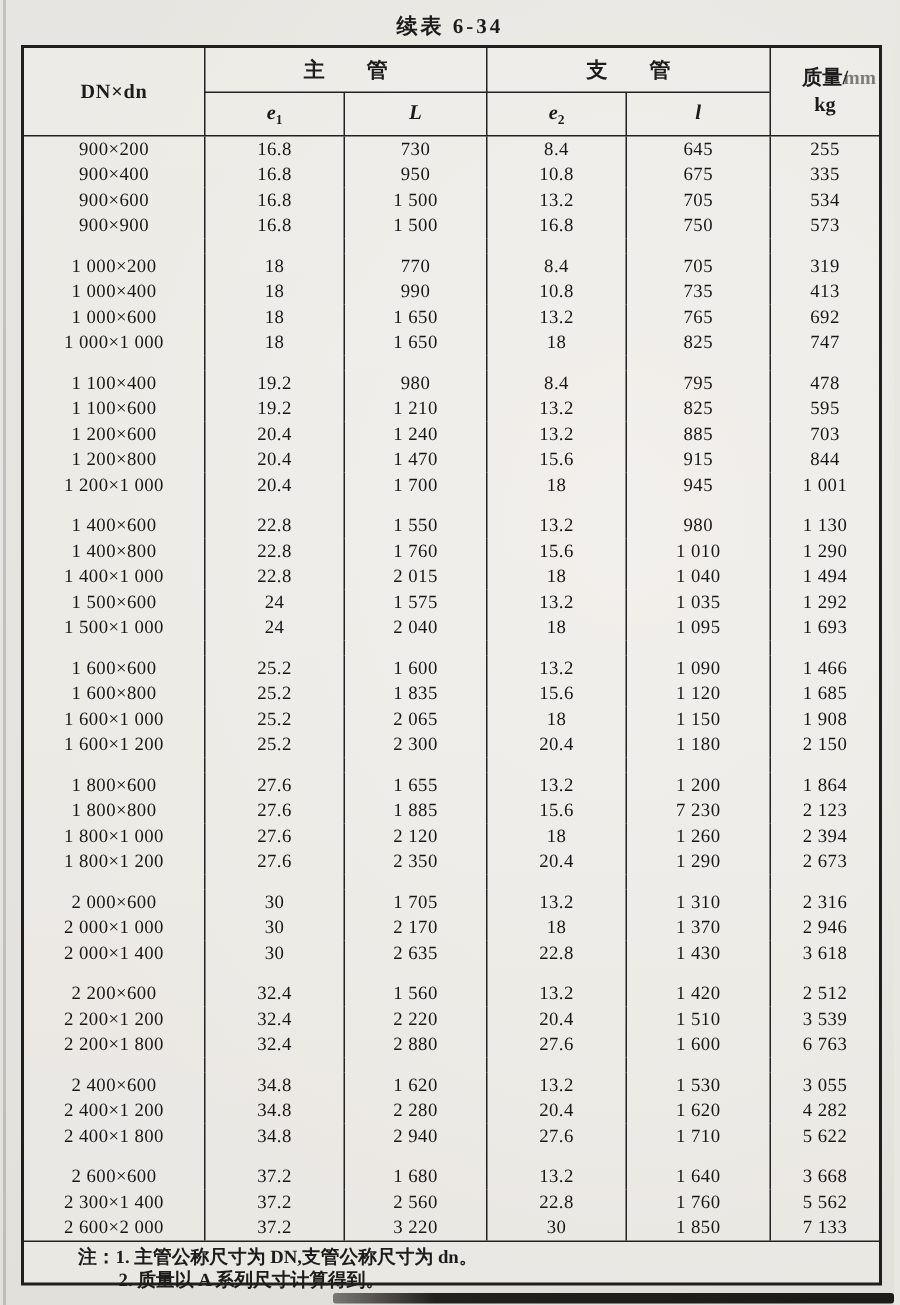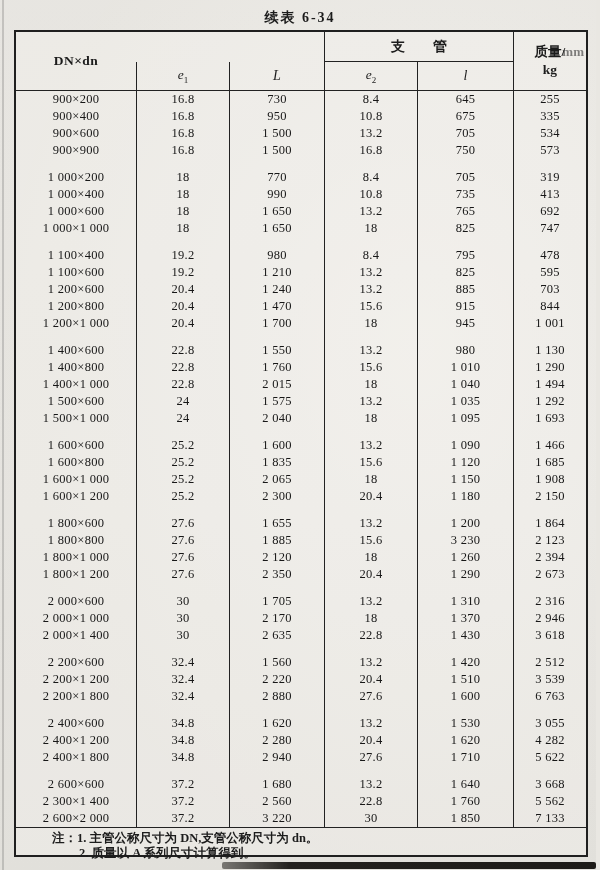--- a/index.html
+++ b/index.html
@@ -58,21 +58,21 @@
     box-sizing: border-box;
   }
   .h-dn   { grid-column: 1; grid-row: 1 / 3; font-size: 13.5px; letter-spacing: 0.5px; }
   .h-main { grid-column: 2 / 4; grid-row: 1; border-left: 1.2px solid #222; border-bottom: 1.2px solid #222; }
   .h-branch { grid-column: 4 / 6; grid-row: 1; border-left: 1.2px solid #222; border-bottom: 1.2px solid #222; }
   .h-mass { grid-column: 6; grid-row: 1 / 3; border-left: 1.2px solid #222; flex-direction: column; line-height: 18px; font-size: 13.5px; }
   .h-e1 { grid-column: 2; grid-row: 2; border-left: 1.2px solid #222; }
   .h-L  { grid-column: 3; grid-row: 2; border-left: 1.2px solid #222; }
   .h-e2 { grid-column: 4; grid-row: 2; border-left: 1.2px solid #222; }
   .h-l  { grid-column: 5; grid-row: 2; border-left: 1.2px solid #222; }
-  .var { font-style: italic; font-size: 13.5px; font-weight: 400; }
+  .var { font-style: italic; font-size: 13.5px; font-weight: 700; }
   .var sub { font-size: 9px; font-style: normal; }
   .h-L .var, .h-l .var { font-size: 14px; }
 
   .tbody { flex: 1 1 auto; display: flex; flex-direction: column; }
   .row {
     display: grid;
     grid-template-columns: 120px 93px 95px 93px 96px 1fr;
     height: 17px; flex: 0 0 17px;
   }
   .row.spacer { height: 10px; flex: 0 0 10px; }
@@ -100,20 +100,21 @@
 
 <div class="page">
   <div class="edge-line"></div>
 
   <div class="caption">续表 6-34</div>
   <div class="unit">mm</div>
 
   <div class="table">
     <div class="thead">
       <div class="hcell h-dn">DN×dn</div>
+      <div class="hcell h-main">主　　管</div>
       <div class="hcell h-branch">支　　管</div>
       <div class="hcell h-mass">
         <span>质量/</span>
         <span>kg</span>
       </div>
       <div class="hcell h-e1">
         <span class="var"><span>e</span><sub>1</sub></span>
       </div>
       <div class="hcell h-L">
         <span class="var">L</span>
@@ -349,21 +350,21 @@
           <div class="cell">1 655</div>
           <div class="cell">13.2</div>
           <div class="cell">1 200</div>
           <div class="cell">1 864</div>
         </div>
         <div class="row">
           <div class="cell">1 800×800</div>
           <div class="cell">27.6</div>
           <div class="cell">1 885</div>
           <div class="cell">15.6</div>
-          <div class="cell">3 230</div>
+          <div class="cell">7 230</div>
           <div class="cell">2 123</div>
         </div>
         <div class="row">
           <div class="cell">1 800×1 000</div>
           <div class="cell">27.6</div>
           <div class="cell">2 120</div>
           <div class="cell">18</div>
           <div class="cell">1 260</div>
           <div class="cell">2 394</div>
         </div>

